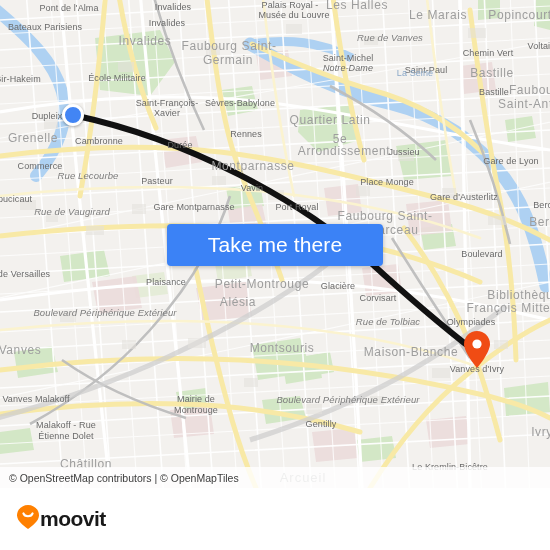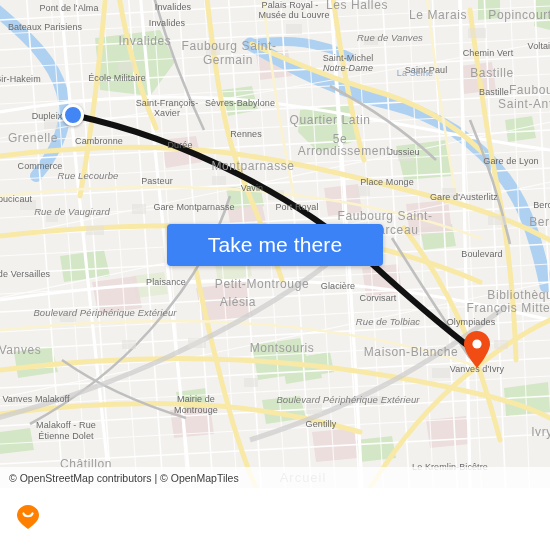--- a/index.html
+++ b/index.html
@@ -424,15 +424,16 @@
   </div>
 
   <div id="footer">
     <div id="moovit-logo">
       <span>
         <svg width="22" height="24" viewBox="0 0 22 24">
           <path d="M11 0 C 17.1 0 22 4.6 22 10.3 C 22 16 15.4 21 11 24 C 6.6 21 0 16 0 10.3 C 0 4.6 4.9 0 11 0 Z" fill="#ff8000"></path>
           <path d="M6.4 8.4 C 7.6 12.1 14.4 12.1 15.6 8.4" stroke="#ffffff" stroke-width="2.1" fill="none" stroke-linecap="round"></path>
         </svg>
       </span>
+      <span id="moovit-wordmark">moovit</span>
     </div>
   </div>
 </div>
 
 </body></html>

